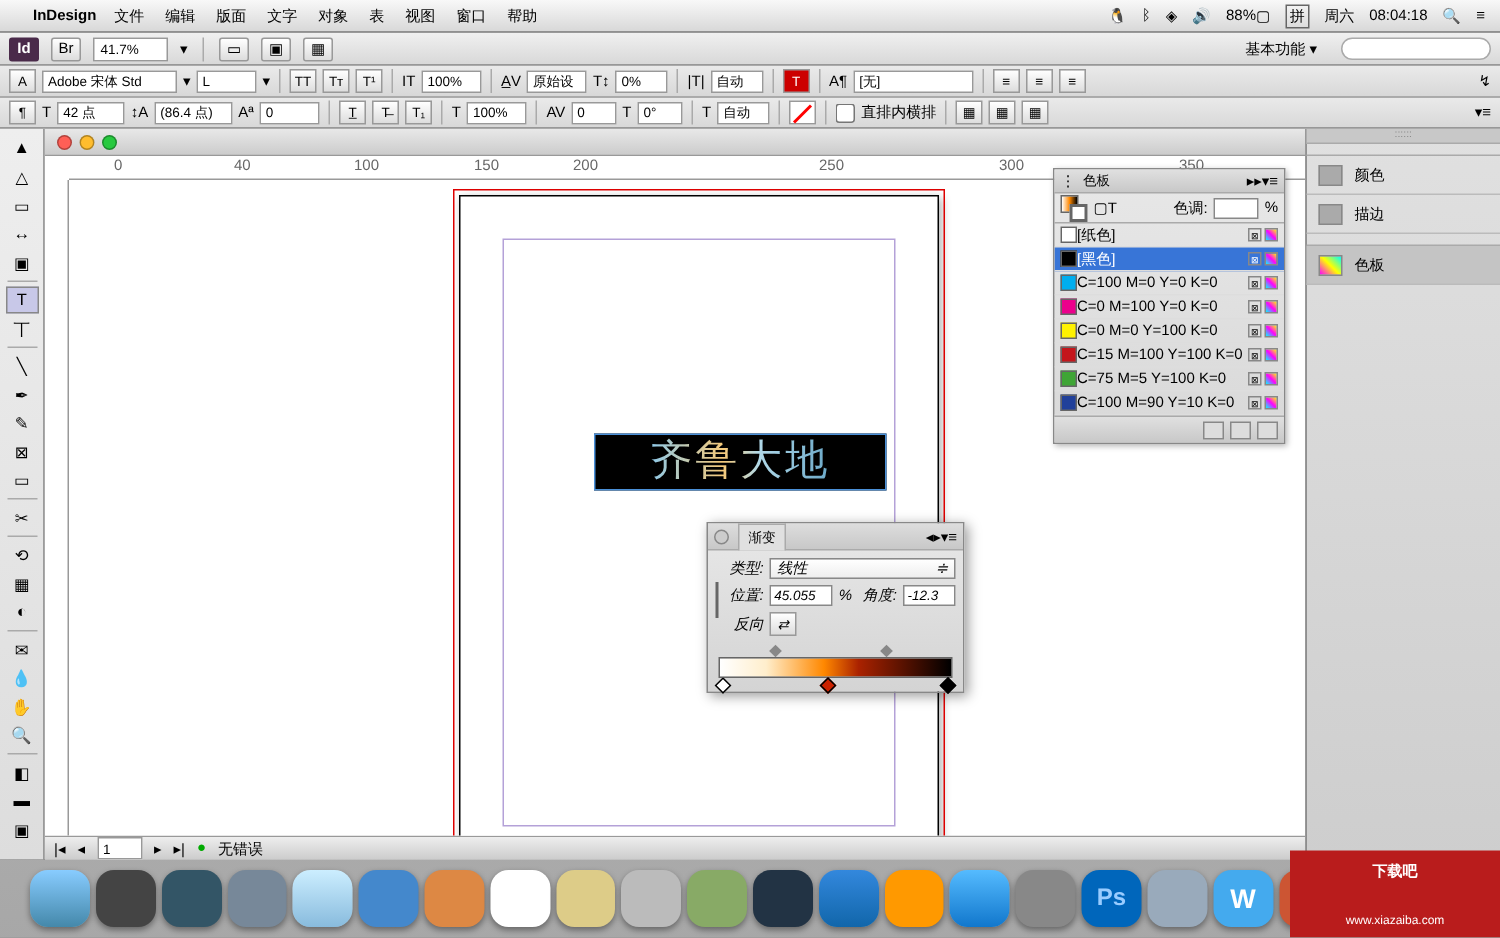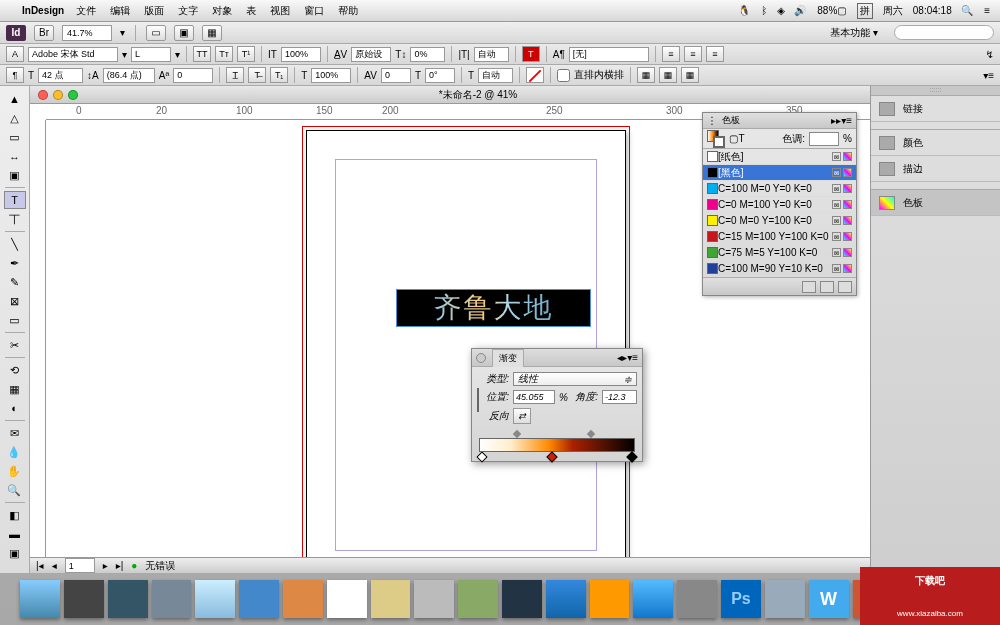--- a/index.html
+++ b/index.html
@@ -43,21 +43,21 @@
 
 .ruler-h { height: 16px; background: #fff; border-bottom: 1px solid #999; margin-left: 16px; position: relative; overflow: hidden; font-size: 7px; color: #666; }
 .ruler-h span { position: absolute; top: 1px; }
 .ruler-v { width: 16px; background: #fff; border-right: 1px solid #999; position: absolute; left: 0; top: 34px; bottom: 16px; }
 
 .canvas-wrap { flex: 1; position: relative; overflow: hidden; background: #fff; margin-left: 16px; }
 .page { position: absolute; left: 260px; top: 10px; width: 320px; height: 450px; background: #fff; border: 1px solid #000; box-shadow: 2px 2px 6px rgba(0,0,0,0.3); }
 .page-bleed { position: absolute; left: -5px; top: -5px; right: -5px; bottom: -5px; border: 1px solid #d00; }
 .page-margin { position: absolute; left: 28px; top: 28px; right: 28px; bottom: 28px; border: 1px solid #b4a1d8; }
 
-.text-frame { position: absolute; left: 350px; top: 169px; width: 195px; height: 38px; background: #000; border: 1px solid #4a90d9; display: flex; align-items: center; justify-content: center; }
+.text-frame { position: absolute; left: 350px; top: 169px; width: 195px; height: 38px; background: #000; border: 1px solid #4a90d9; display: flex; align-items: flex-end; justify-content: center; }
 .text-frame .txt { font-size: 28px; font-family: serif; background: linear-gradient(90deg, #8fc9e8, #f5c97a 40%, #b0d8e8 60%, #6aa8c8); -webkit-background-clip: text; background-clip: text; color: transparent; font-weight: 300; letter-spacing: 2px; }
 
 .status-bar { height: 16px; background: linear-gradient(#eee,#ccc); border-top: 1px solid #999; display: flex; align-items: center; padding: 0 6px; font-size: 9px; gap: 8px; }
 
 
 .gradient-panel { position: absolute; left: 425px; top: 228px; width: 172px; background: linear-gradient(#e8e8e8,#d4d4d4); border: 1px solid #888; box-shadow: 2px 2px 8px rgba(0,0,0,0.4); }
 .panel-header { height: 18px; background: linear-gradient(#ddd,#c8c8c8); display: flex; align-items: center; padding: 0 4px; border-bottom: 1px solid #aaa; }
 .panel-header .close { width: 10px; height: 10px; border: 1px solid #888; border-radius: 50%; background: #ccc; margin-right: 6px; }
 .panel-tab { font-size: 9px; padding: 2px 6px; background: #e0e0e0; border: 1px solid #aaa; border-bottom: none; }
 .panel-body { padding: 5px; font-size: 9px; font-style: italic; }
@@ -91,21 +91,21 @@
 
 
 .right-dock { width: 130px; background: linear-gradient(#e0e0e0,#cecece); border-left: 1px solid #999; }
 .dock-header { height: 10px; background: #c8c8c8; border-bottom: 1px solid #aaa; text-align: center; font-size: 7px; color: #888; }
 .dock-item { height: 26px; display: flex; align-items: center; padding: 0 8px; gap: 8px; border-bottom: 1px solid #bbb; font-size: 10px; cursor: pointer; }
 .dock-item.active { background: #c4c4c4; }
 .dock-icon { width: 16px; height: 14px; background: #aaa; border: 1px solid #888; }
 
 
 .mac-dock { position: absolute; bottom: 0; left: 0; right: 0; height: 52px; background: linear-gradient(rgba(220,220,220,0.7), rgba(180,180,180,0.9)); display: flex; align-items: center; justify-content: center; gap: 4px; padding: 0 20px; }
-.dock-app { width: 50px; height: 38px; border-radius: 0; background: #678; box-shadow: 0 2px 4px rgba(0,0,0,0.4); }
+.dock-app { width: 50px; height: 38px; border-radius: 12px; background: #678; box-shadow: 0 2px 4px rgba(0,0,0,0.4); }
 
 .watermark { position: absolute; right: 0; bottom: 0; width: 140px; height: 58px; background: #b91c1c; color: #fff; display: flex; flex-direction: column; align-items: center; justify-content: center; font-size: 20px; font-weight: bold; z-index: 100; }
 .watermark .sub { font-size: 8px; font-weight: normal; margin-top: 21px; }
 </style>
 </head>
 <body>
 
 <div class="menubar">
   <span class="apple"></span>
   <span class="app-name">InDesign</span>
@@ -247,25 +247,24 @@
     <div class="tool">▣</div>
   </div>
 
   <div class="doc-area">
     <div class="doc-header">
       <div class="traffic">
         <span class="tr-close"></span>
         <span class="tr-min"></span>
         <span class="tr-max"></span>
       </div>
-      <div class="doc-title">*未命名-2 @ 41%</div>
     </div>
     <div class="ruler-h">
       <span style="left:30px">0</span>
-        <span style="left:110px">20</span>
+        <span style="left:110px">40</span>
         <span style="left:190px">100</span>
         <span style="left:270px">150</span>
         <span style="left:336px">200</span>
         <span style="left:500px">250</span>
         <span style="left:620px">300</span>
         <span style="left:740px">350</span>
     </div>
     <div class="ruler-v"></div>
     <div class="canvas-wrap">
       <div class="page">
@@ -325,24 +324,20 @@
       <div class="ctrl-field" style="width:30px">1</div>
       <span>▸</span>
       <span>▸|</span>
       <span style="color:#0a0">●</span>
       <span>无错误</span>
     </div>
   </div>
 
   <div class="right-dock">
     <div class="dock-header">::::::</div>
-    <div class="dock-item">
-        <div class="dock-icon"></div>
-        <span>链接</span>
-      </div>
     <div style="height:8px;border-bottom:1px solid #aaa"></div>
     <div class="dock-item">
         <div class="dock-icon"></div>
         <span>颜色</span>
       </div>
     <div class="dock-item">
         <div class="dock-icon"></div>
         <span>描边</span>
       </div>
     <div style="height:8px;border-bottom:1px solid #aaa"></div>

